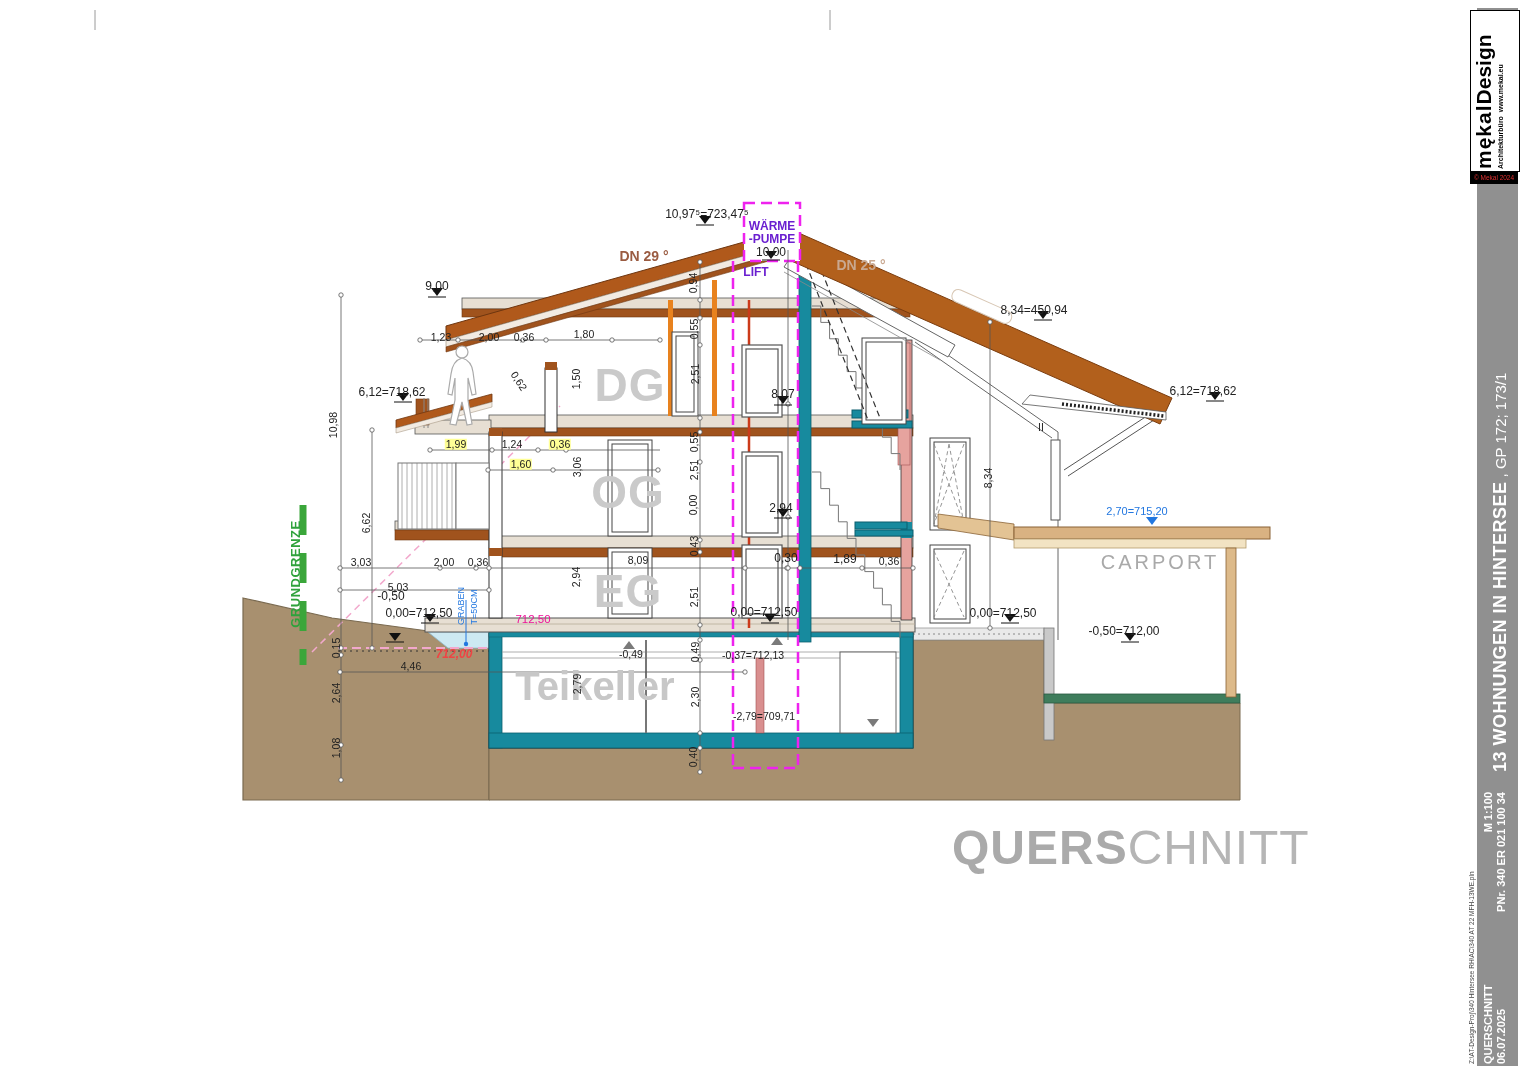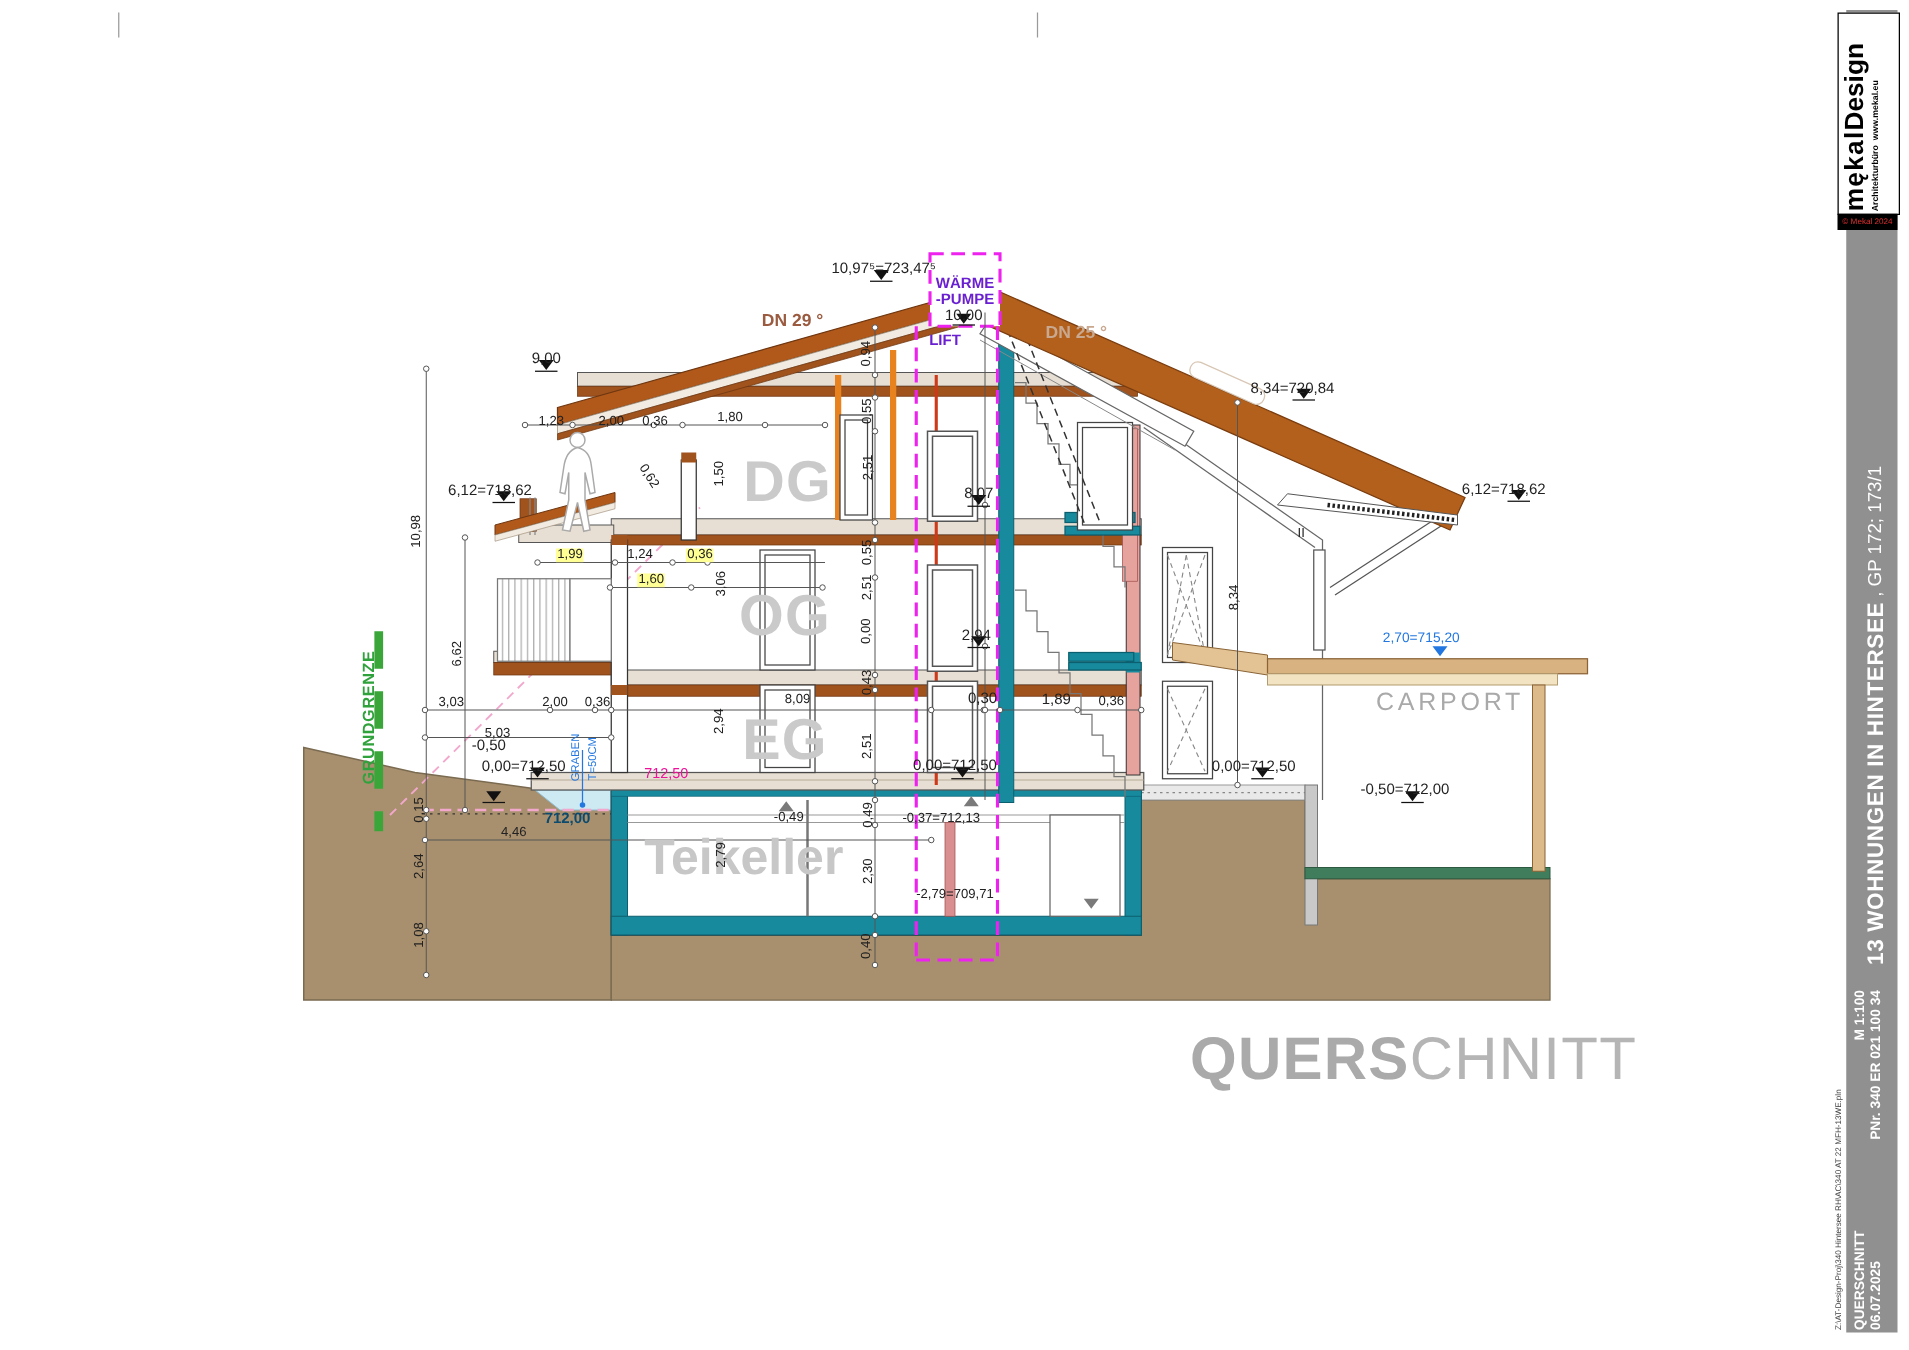--- a/index.html
+++ b/index.html
@@ -12,29 +12,29 @@
         font-family:"Liberation Sans",sans-serif;}
   .lbl{position:absolute;transform:translate(-50%,-50%);color:#222;white-space:nowrap;line-height:1;
        font-family:"Liberation Sans",sans-serif;}
   .d{font-size:10.5px;}
   .dl{font-size:12px;}
   .v{transform:translate(-50%,-50%) rotate(-90deg);font-size:10.5px;}
   .y{background:#ffff96;padding:0 1px;}
   .fl{font-size:46px;font-weight:bold;color:#cacaca;letter-spacing:1px;}
   .flk{font-size:40px;font-weight:bold;color:#c7c7c7;}
   .cp{font-size:20px;color:#a9a9a9;letter-spacing:3px;}
-  .r1{font-size:14px;font-weight:bold;color:#9a5b41;}
+  .r1{font-size:14px;font-weight:bold;color:#9a5b41;margin-left:10px;}
   .r2{font-size:14px;font-weight:bold;color:#c9a890;}
   .pu{font-size:12px;font-weight:bold;color:var(--purple);}
   .gr{font-size:13px;font-weight:bold;color:var(--green);letter-spacing:.5px;
       transform:translate(-50%,-50%) rotate(-90deg);}
   .bl{font-size:11px;color:var(--blue);}
   .bls{font-size:9px;color:var(--blue);transform:translate(-50%,-50%) rotate(-90deg);}
   .mg{font-size:11.5px;font-weight:normal;color:var(--mg-txt);}
-  .pk{font-size:12px;font-weight:bold;color:#0c4a6e;}
+  .pk{font-size:12px;font-weight:bold;color:#ef4444;font-style:italic;}
   .d57{transform:translate(-50%,-50%) rotate(57deg);font-size:10.5px;}
 
   
   .big-title{position:absolute;left:952px;top:820px;font-size:48px;letter-spacing:1px;
              color:#b5b5b5;}
   .big-title .b{font-weight:bold;color:#aaa;}
   
   .sidebar{position:absolute;left:1477px;top:8px;width:41px;height:1058px;background:#909090;}
   .logo-box{position:absolute;left:1470px;top:10px;width:48px;height:160px;background:#fff;
             border:1px solid #000;overflow:hidden;}
@@ -335,21 +335,21 @@
 
   <div id="labels" style="position:absolute;left:0;top:0;width:100%;height:100%;">
       <span class="lbl dl" style="left: 707px; top: 214px;">10,97⁵=723,47⁵</span>
       <span class="lbl pu" style="left: 772px; top: 226px;">WÄRME</span>
       <span class="lbl pu" style="left: 772px; top: 239px;">-PUMPE</span>
       <span class="lbl dl" style="left: 771px; top: 252px;">10,00</span>
       <span class="lbl r1" style="left: 634px; top: 256px;">DN 29 °</span>
       <span class="lbl r2" style="left: 861px; top: 265px;">DN 25 °</span>
       <span class="lbl dl" style="left: 437px; top: 286px;">9,00</span>
       <span class="lbl pu" style="left: 756px; top: 272px;">LIFT</span>
-      <span class="lbl dl" style="left: 1034px; top: 310px;">8,34=720,84</span>
+      <span class="lbl dl" style="left: 1034px; top: 310px;">8,34=450,94</span>
       <span class="lbl dl" style="left: 392px; top: 392px;">6,12=718,62</span>
       <span class="lbl dl" style="left: 1203px; top: 391px;">6,12=718,62</span>
       <span class="lbl v" style="left: 333px; top: 425px;">10,98</span>
       <span class="lbl d" style="left: 441px; top: 337px;">1,23</span>
       <span class="lbl d" style="left: 489px; top: 337px;">2,00</span>
       <span class="lbl d" style="left: 524px; top: 337px;">0,36</span>
       <span class="lbl d" style="left: 584px; top: 334px;">1,80</span>
       <span class="lbl v" style="left: 693px; top: 283px;">0,94</span>
       <span class="lbl v" style="left: 694px; top: 329px;">0,55</span>
       <span class="lbl v" style="left: 695px; top: 374px;">2,51</span>

